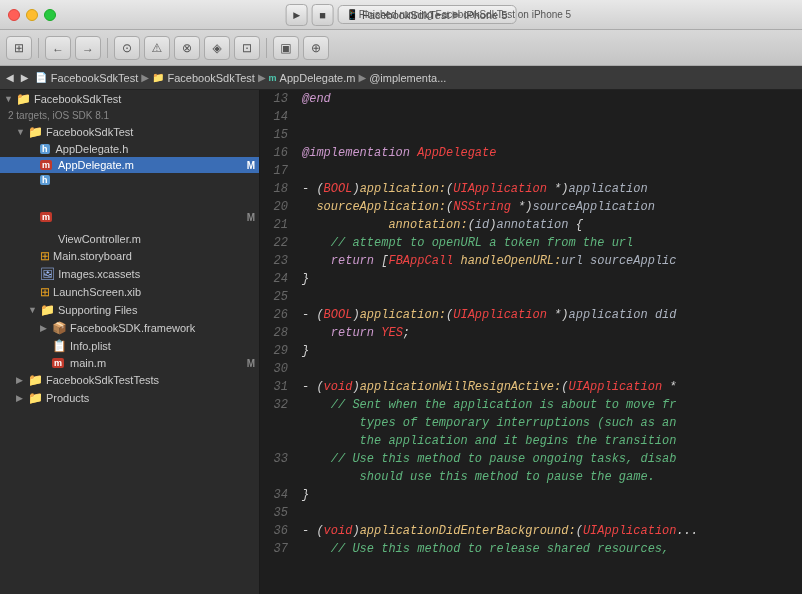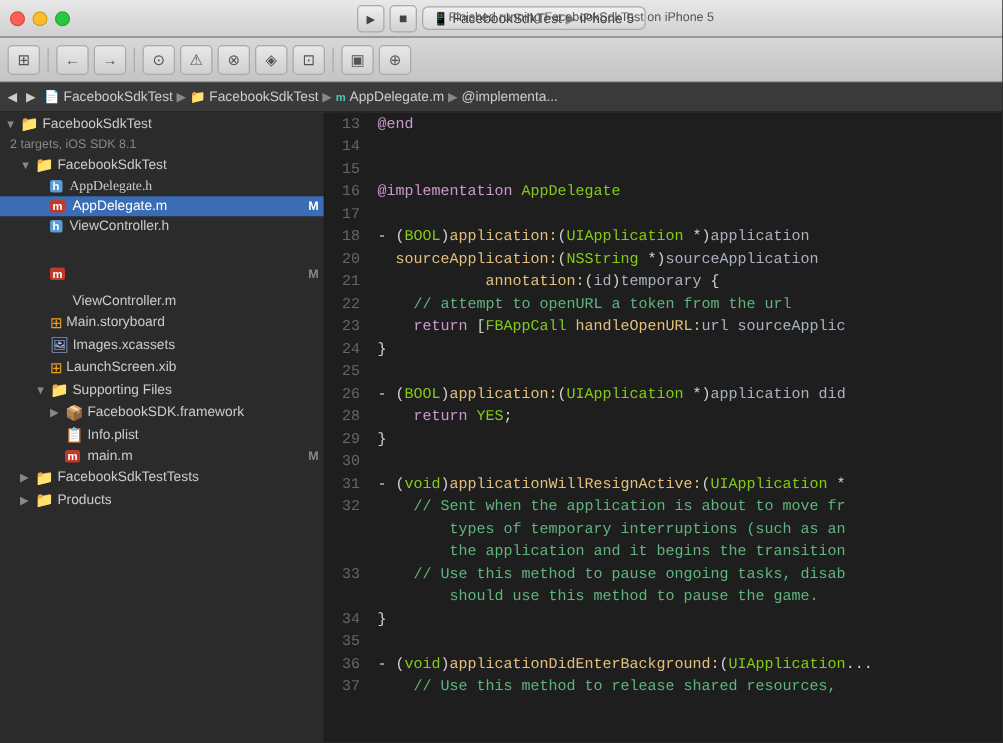--- a/index.html
+++ b/index.html
@@ -154,40 +154,41 @@
       font-size: 12px;
       line-height: 18px;
     }
     .code-editor::-webkit-scrollbar { width: 8px; }
     .code-editor::-webkit-scrollbar-thumb { background: #555; }
 
     .code-lines { display: flex; flex-direction: column; }
     .code-line {
       display: flex;
       min-height: 18px;
+      font-style: italic;
     }
     .line-num {
       width: 36px;
       text-align: right;
       padding-right: 8px;
       color: #666;
       user-select: none;
       flex-shrink: 0;
       background: #1e1e1e;
     }
     .line-content {
       flex: 1;
       padding-left: 6px;
       white-space: pre;
       color: #d4d4d4;
     }
 
     
     .xc-purple { color: #cc99cd; }
-    .xc-cyan { color: #84cc16; }
+    .xc-cyan { color: #ef4444; }
     .xc-yellow { color: #e5c07b; text-align: right; }
     .xc-green { color: #5fb57d; }
     .xc-white { color: #abb2bf; }
   </style>
 </head>
 <body>
 
 <div class="titlebar">
   <div class="traffic-lights">
     <div class="traffic-light tl-close"></div>
@@ -261,34 +262,33 @@
 
     <div class="tree-item indent-1">
       <span class="tree-arrow">▼</span>
       <span class="tree-icon" style="color:#5b9bd5;">📁</span>
       <span class="tree-label">FacebookSdkTest</span>
     </div>
 
     <div class="tree-item indent-2">
       <span class="tree-arrow"></span>
       <span class="tree-icon" style="color:#5b9bd5; font-size:9px; font-weight:bold; background:#5b9bd5; color:white; padding:0 2px; border-radius:2px;">h</span>
-      <span class="tree-label" style="margin-left:3px;font-family:Liberation Serif, serif;">AppDelegate.h</span>
+      <span class="tree-label" style="margin-left:3px;">AppDelegate.h</span>
     </div>
 
     <div class="tree-item indent-2 selected">
       <span class="tree-arrow"></span>
       <span class="tree-icon" style="font-size:9px; font-weight:bold; background:#c0392b; color:white; padding:0 2px; border-radius:2px;">m</span>
       <span class="tree-label" style="margin-left:3px;">AppDelegate.m</span>
       <span class="m-badge">M</span>
     </div>
 
     <div class="tree-item indent-2">
       <span class="tree-arrow"></span>
       <span class="tree-icon" style="font-size:9px; font-weight:bold; background:#5b9bd5; color:white; padding:0 2px; border-radius:2px;">h</span>
-      <span class="tree-label" style="margin-left:3px;">ViewController.h</span>
     </div>
 
     <div class="tree-item indent-2">
       <span class="tree-arrow"></span>
       <span class="tree-icon" style="font-size:9px; font-weight:bold; background:#c0392b; color:white; padding:0 2px; border-radius:2px;">m</span>
       <span class="tree-label" style="margin-left:3px;margin-top:44px;">ViewController.m</span>
       <span class="m-badge">M</span>
     </div>
 
     <div class="tree-item indent-2">
@@ -374,21 +374,21 @@
       <div class="code-line">
         <span class="line-num">18</span>
         <span class="line-content">- (<span class="xc-cyan">BOOL</span>)<span class="xc-yellow">application:</span>(<span class="xc-cyan">UIApplication</span> *)<span class="xc-white">application</span></span>
       </div>
       <div class="code-line">
         <span class="line-num">20</span>
         <span class="line-content">  <span class="xc-yellow">sourceApplication:</span>(<span class="xc-cyan">NSString</span> *)<span class="xc-white">sourceApplication</span></span>
       </div>
       <div class="code-line">
         <span class="line-num">21</span>
-        <span class="line-content">            <span class="xc-yellow">annotation:</span>(<span class="xc-white">id</span>)<span class="xc-white">temporary</span> {</span>
+        <span class="line-content">            <span class="xc-yellow">annotation:</span>(<span class="xc-white">id</span>)<span class="xc-white">annotation</span> {</span>
       </div>
       <div class="code-line">
         <span class="line-num">22</span>
         <span class="line-content">    <span class="xc-green">// attempt to openURL a token from the url</span></span>
       </div>
       <div class="code-line">
         <span class="line-num">23</span>
         <span class="line-content">    <span class="xc-purple">return</span> [<span class="xc-cyan">FBAppCall</span> <span class="xc-yellow">handleOpenURL:</span><span class="xc-white">url sourceApplic</span></span>
       </div>
       <div class="code-line">

